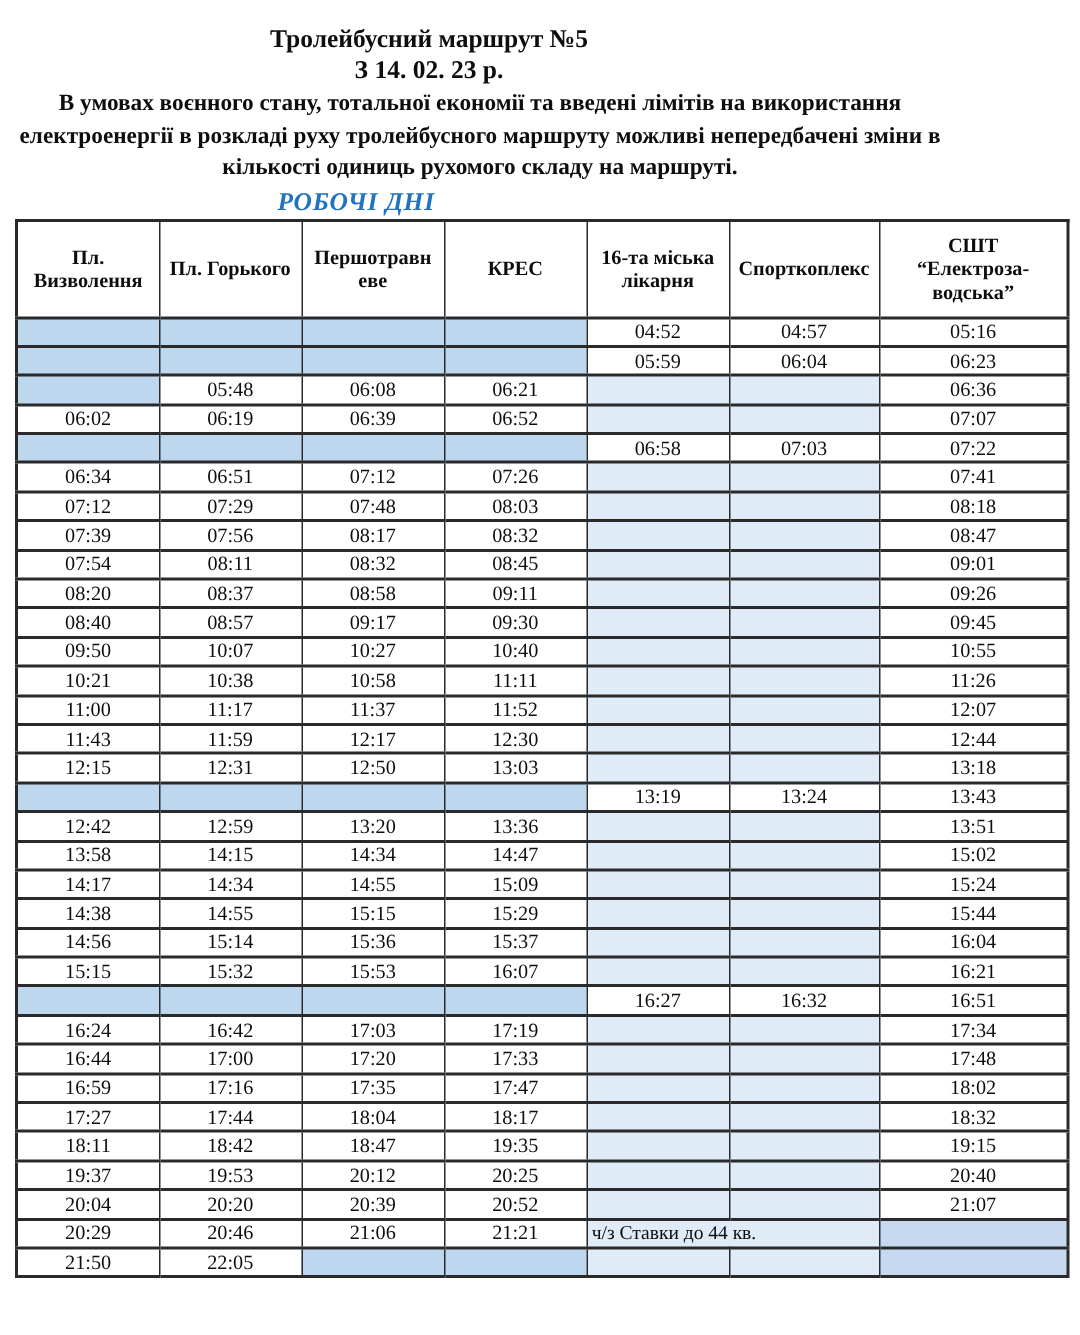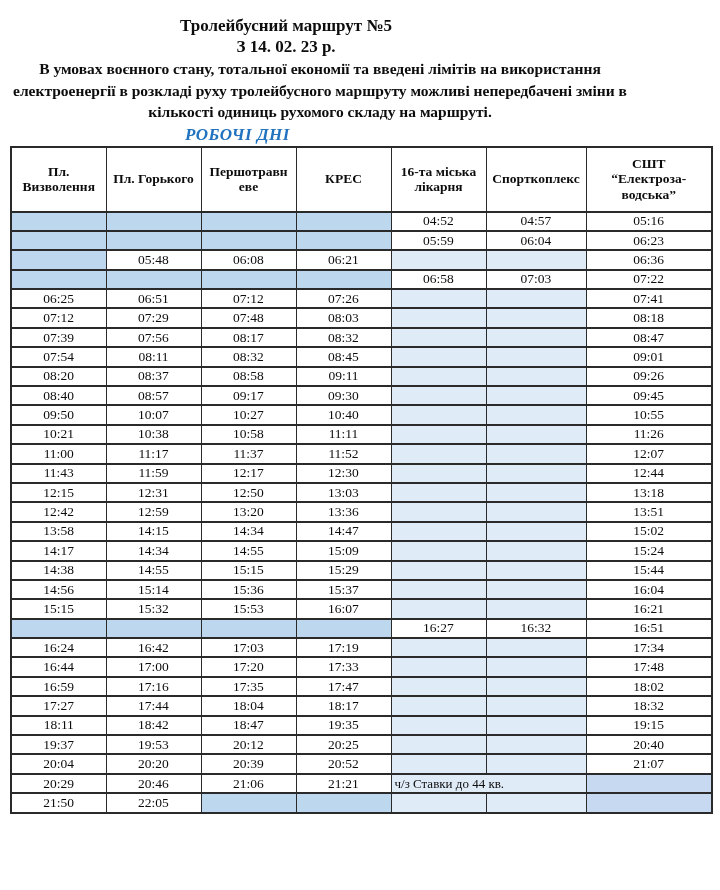--- a/index.html
+++ b/index.html
@@ -143,30 +143,39 @@
         <tr>
           <td style="background: rgb(189, 215, 238);"></td>
           <td>05:48</td>
           <td>06:08</td>
           <td>06:21</td>
           <td style="background: rgb(223, 235, 247);"></td>
           <td style="background: rgb(223, 235, 247);"></td>
           <td>06:36</td>
         </tr>
         <tr>
+          <td>06:02</td>
+          <td>06:19</td>
+          <td>06:39</td>
+          <td>06:52</td>
+          <td style="background: rgb(223, 235, 247);"></td>
+          <td style="background: rgb(223, 235, 247);"></td>
+          <td>07:07</td>
+        </tr>
+        <tr>
           <td style="background: rgb(189, 215, 238);"></td>
           <td style="background: rgb(189, 215, 238);"></td>
           <td style="background: rgb(189, 215, 238);"></td>
           <td style="background: rgb(189, 215, 238);"></td>
           <td>06:58</td>
           <td>07:03</td>
           <td>07:22</td>
         </tr>
         <tr>
-          <td>06:25</td>
+          <td>06:34</td>
           <td>06:51</td>
           <td>07:12</td>
           <td>07:26</td>
           <td style="background: rgb(223, 235, 247);"></td>
           <td style="background: rgb(223, 235, 247);"></td>
           <td>07:41</td>
         </tr>
         <tr>
           <td>07:12</td>
           <td>07:29</td>
@@ -249,20 +258,29 @@
           <td>12:44</td>
         </tr>
         <tr>
           <td>12:15</td>
           <td>12:31</td>
           <td>12:50</td>
           <td>13:03</td>
           <td style="background: rgb(223, 235, 247);"></td>
           <td style="background: rgb(223, 235, 247);"></td>
           <td>13:18</td>
+        </tr>
+        <tr>
+          <td style="background: rgb(189, 215, 238);"></td>
+          <td style="background: rgb(189, 215, 238);"></td>
+          <td style="background: rgb(189, 215, 238);"></td>
+          <td style="background: rgb(189, 215, 238);"></td>
+          <td>13:19</td>
+          <td>13:24</td>
+          <td>13:43</td>
         </tr>
         <tr>
           <td>12:42</td>
           <td>12:59</td>
           <td>13:20</td>
           <td>13:36</td>
           <td style="background: rgb(223, 235, 247);"></td>
           <td style="background: rgb(223, 235, 247);"></td>
           <td>13:51</td>
         </tr>

